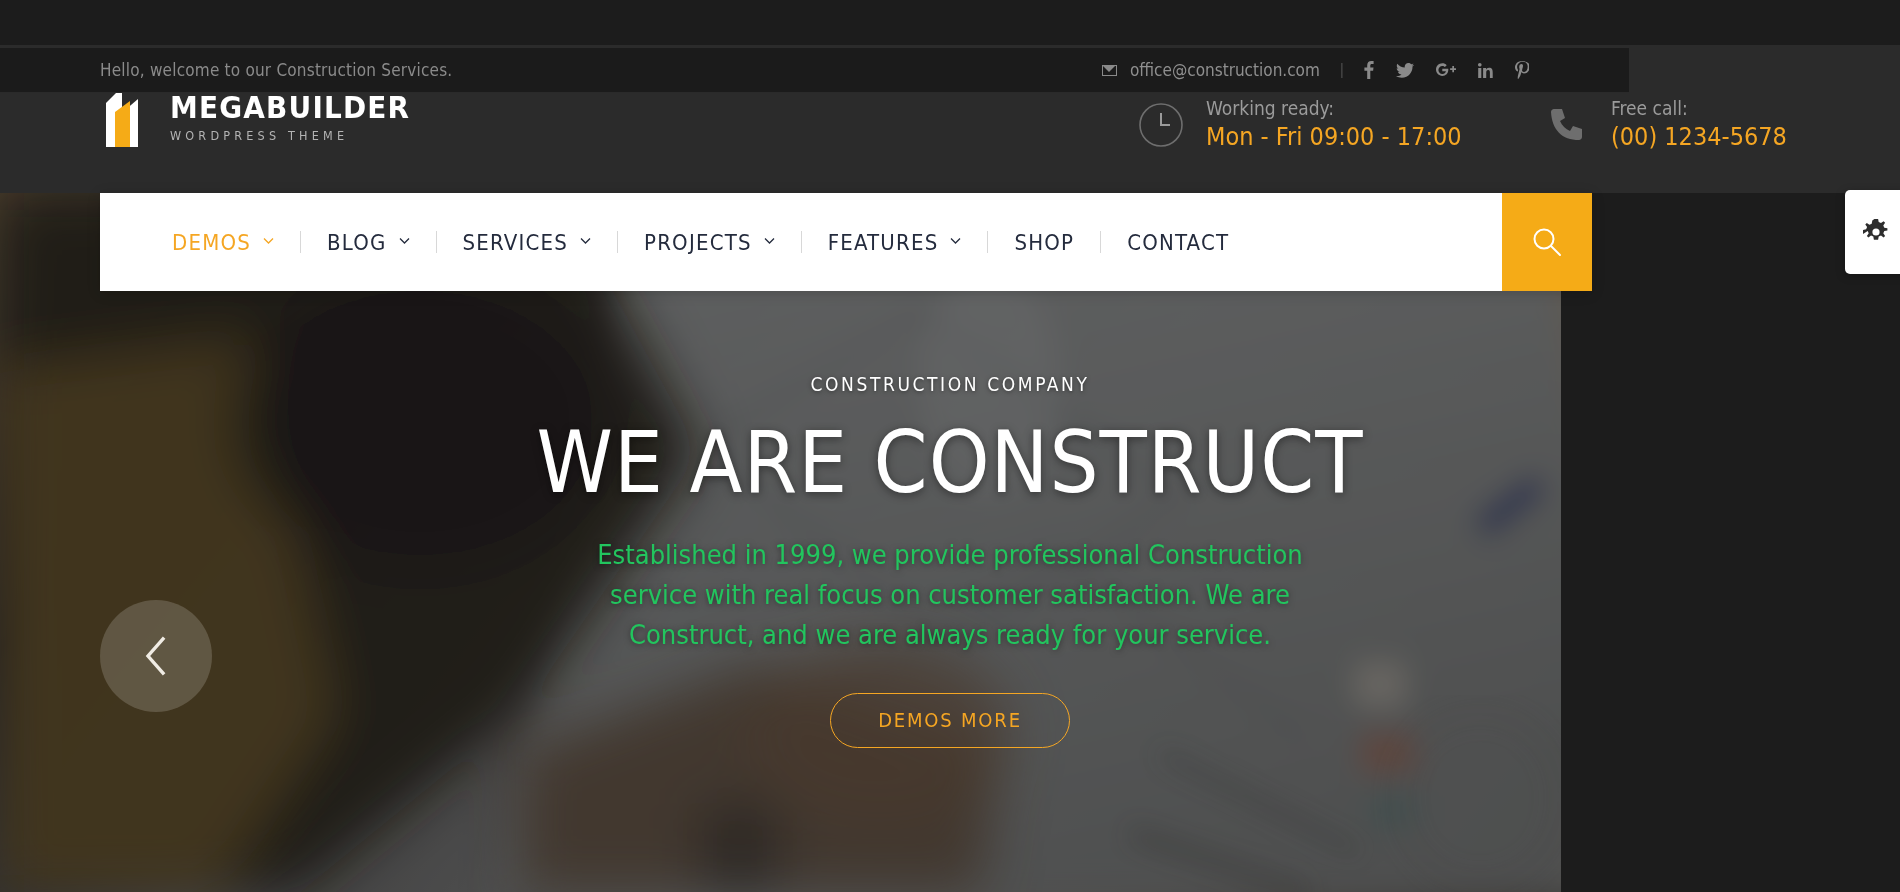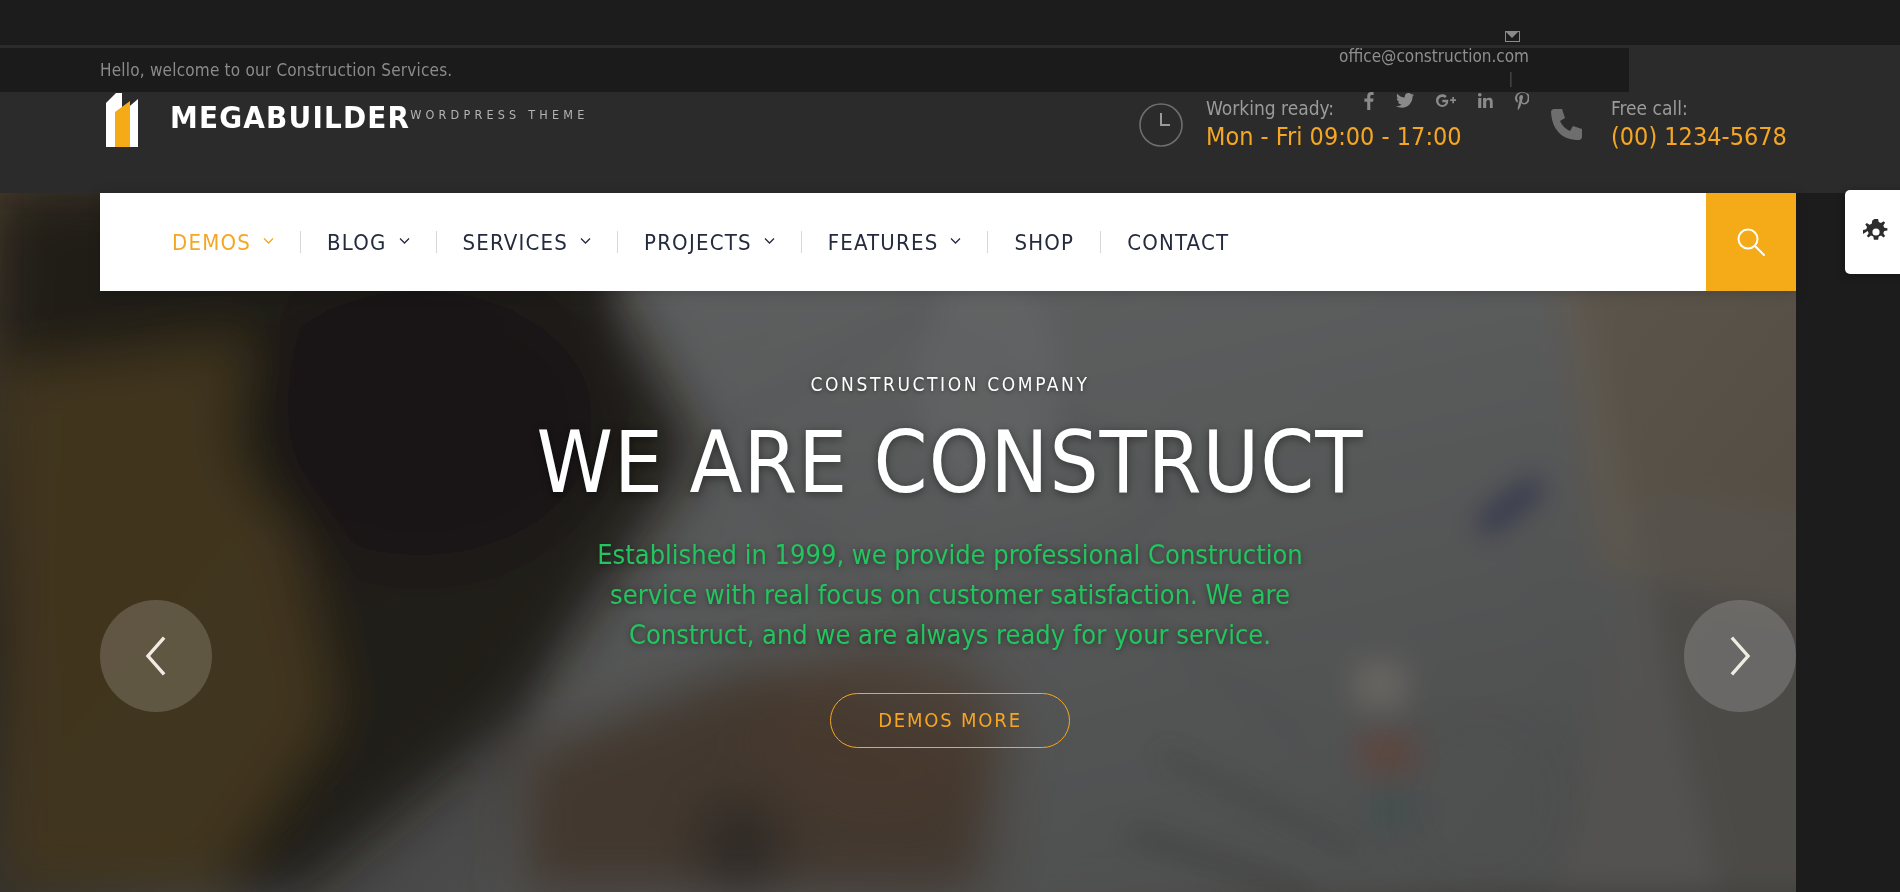--- a/index.html
+++ b/index.html
@@ -22,21 +22,21 @@
   .topbar-welcome {
     margin-left:100px;
     color:#8a8a8a;
     font-size:17px;
     font-family:"DejaVu Sans Condensed","Liberation Sans",sans-serif;
     letter-spacing:0.2px;
     white-space:nowrap;
   }
   .topbar-right {
     margin-left:auto; margin-right:100px;
-    display:flex; align-items:flex-end; gap:4px;flex-direction:column;
+    display:flex; align-items:center; gap:4px;
   }
   .tb-mail-icon {
     display:inline-block; width:15px; height:11px;
     border:1.6px solid #8a8a8a; position:relative;
     margin-right:9px;
   }
   .tb-mail-icon:before {
     content:""; position:absolute; left:0; top:0;
     width:0; height:0;
     border-left:6.2px solid transparent;
@@ -58,21 +58,21 @@
   .header {
     position:absolute; top:45px; left:0; width:1900px; height:148px;
     background:#2b2b2b;
     z-index:35;
   }
   .logo-wrap {
     position:absolute; left:100px; top:36px;
     display:flex; align-items:center; gap:22px;
   }
   .logo-mark { width:48px; height:72px; display:block; }
-  .logo-text { display:flex; flex-direction:row; }
+  .logo-text { display:flex; flex-direction:column; }
   .logo-title {
     color:#ffffff; font-size:31px; font-weight:bold;
     letter-spacing:1.2px; line-height:1;
     font-family:"DejaVu Sans Condensed","Liberation Sans",sans-serif;
   }
   .logo-sub {
     color:#b4b4b4; font-size:12.5px; letter-spacing:4.2px;
     margin-top:7px; line-height:1;
     font-family:"DejaVu Sans Condensed","Liberation Sans",sans-serif;
   }
@@ -92,21 +92,21 @@
   .info-value {
     color:#f5a623; font-size:25px; line-height:1.3;
     font-family:"DejaVu Sans Condensed","Liberation Sans",sans-serif;
     white-space:nowrap;
   }
   .icon-circle svg, .icon-phone svg { display:block; }
 
   
   .navbar {
     position:absolute; top:193px; left:100px;
-    width:1696px; height:98px;
+    width:1492px; height:98px;
     background:#ffffff;
     display:flex; align-items:stretch;
     z-index:38;
     box-shadow:0 2px 12px rgba(0,0,0,0.18);
   }
   .nav-items {
     flex:1; display:flex; align-items:center;
     padding-left:72px; gap:0;
   }
   .nav-item {
@@ -142,21 +142,21 @@
     border-radius:5px 0 0 5px;
     display:flex; align-items:center; justify-content:center;
     box-shadow:-1px 2px 8px rgba(0,0,0,0.25);
     z-index:50; cursor:pointer;
   }
   .gear-tab svg { display:block; }
 
   
   .hero {
     position:absolute; top:193px; left:0;
-    width:1796px; height:699px;
+    width:1561px; height:699px;
     overflow:hidden; z-index:10;
     background:#4c4c4c;
   }
   .hero-photo { position:absolute; inset:0; }
   .hero-overlay {
     position:absolute; inset:0;
     background:rgba(30,30,32,0.46);
   }
   .hero-content {
     position:absolute; left:0; top:0; width:1900px; height:699px;

